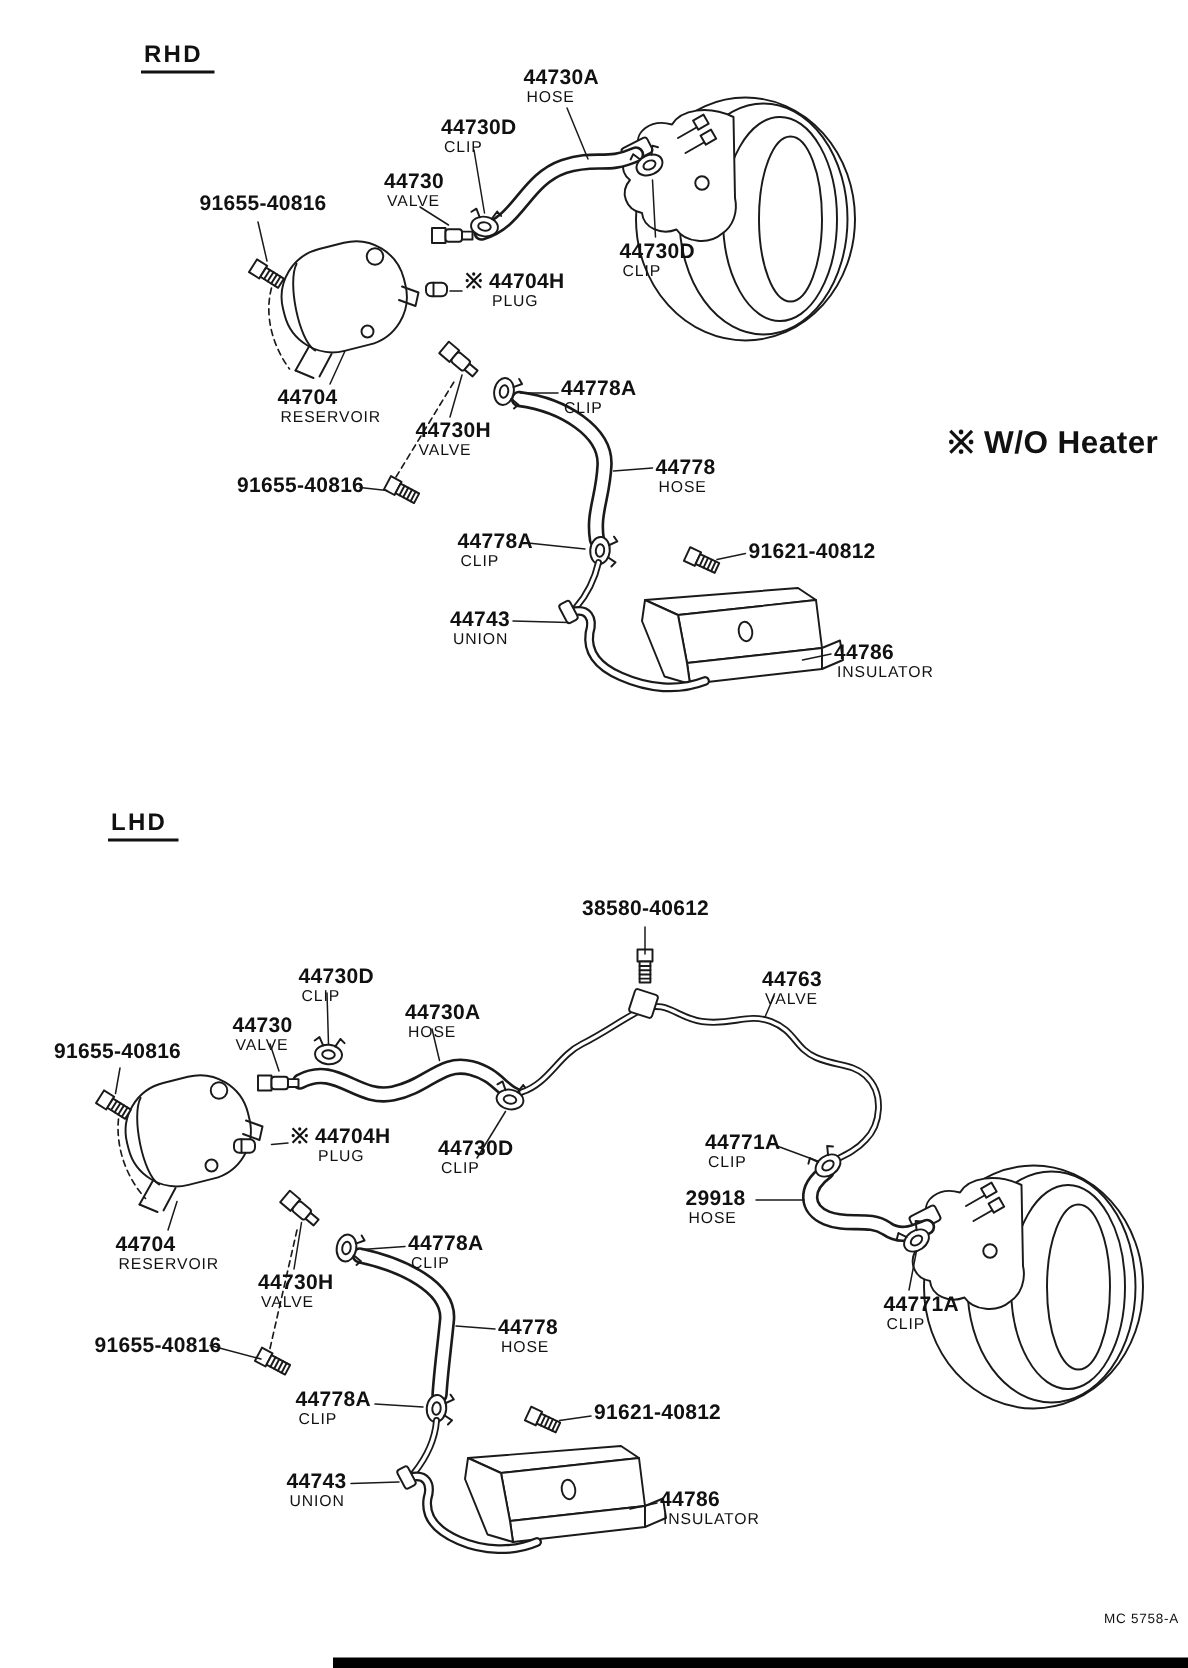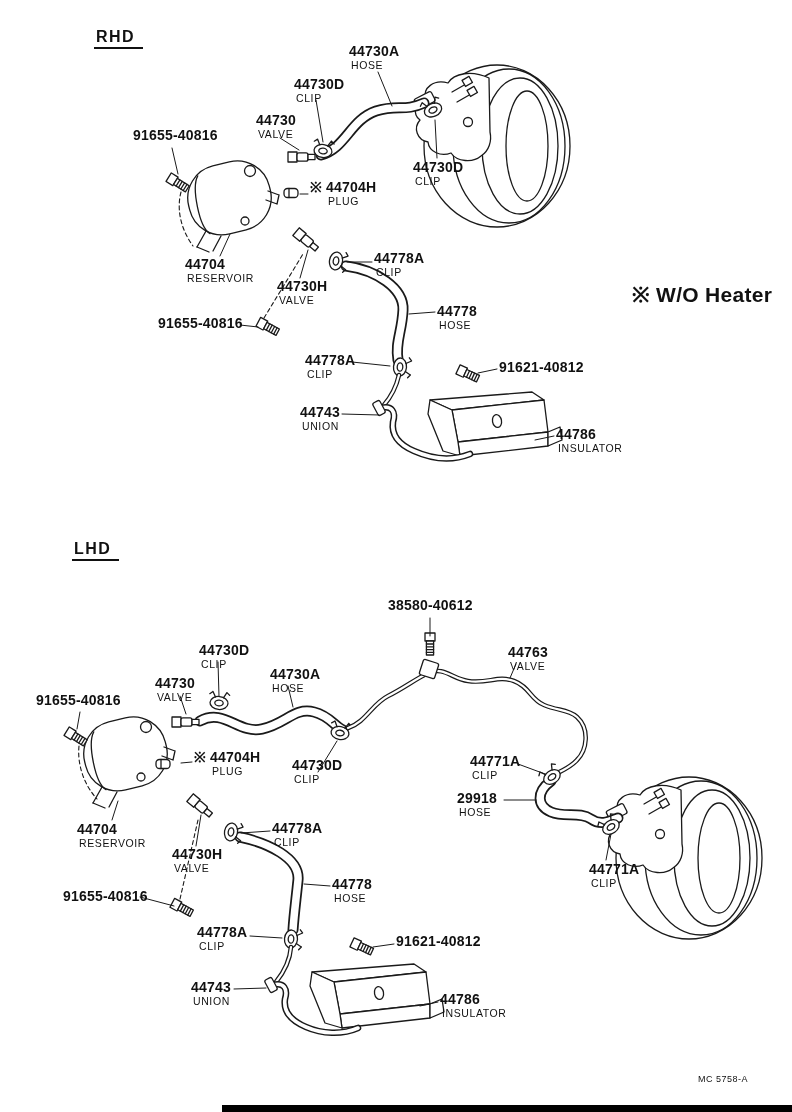--- a/index.html
+++ b/index.html
@@ -321,16 +321,16 @@
       </div>
       <div class="part-label" style="left: 440px; top: 992px;">
         <div class="part-num">44786</div>
         <div class="part-desc">INSULATOR</div>
       </div>
     </div>
 
 <div class="section-title" style="left:94px;top:28px">RHD</div>
 <div class="section-title" style="left:72px;top:540px">LHD</div>
 <div class="note" style="left:632px;top:280px">※ W/O Heater</div>
-<div class="footer-code" style="left:698px;top:1074px">MC 5758-A</div>
+<div class="footer-code" style="left:736px;top:1074px">MC 5758-A</div>
 <div class="bottom-bar"></div>
 
 </div>
 
 </body></html>

